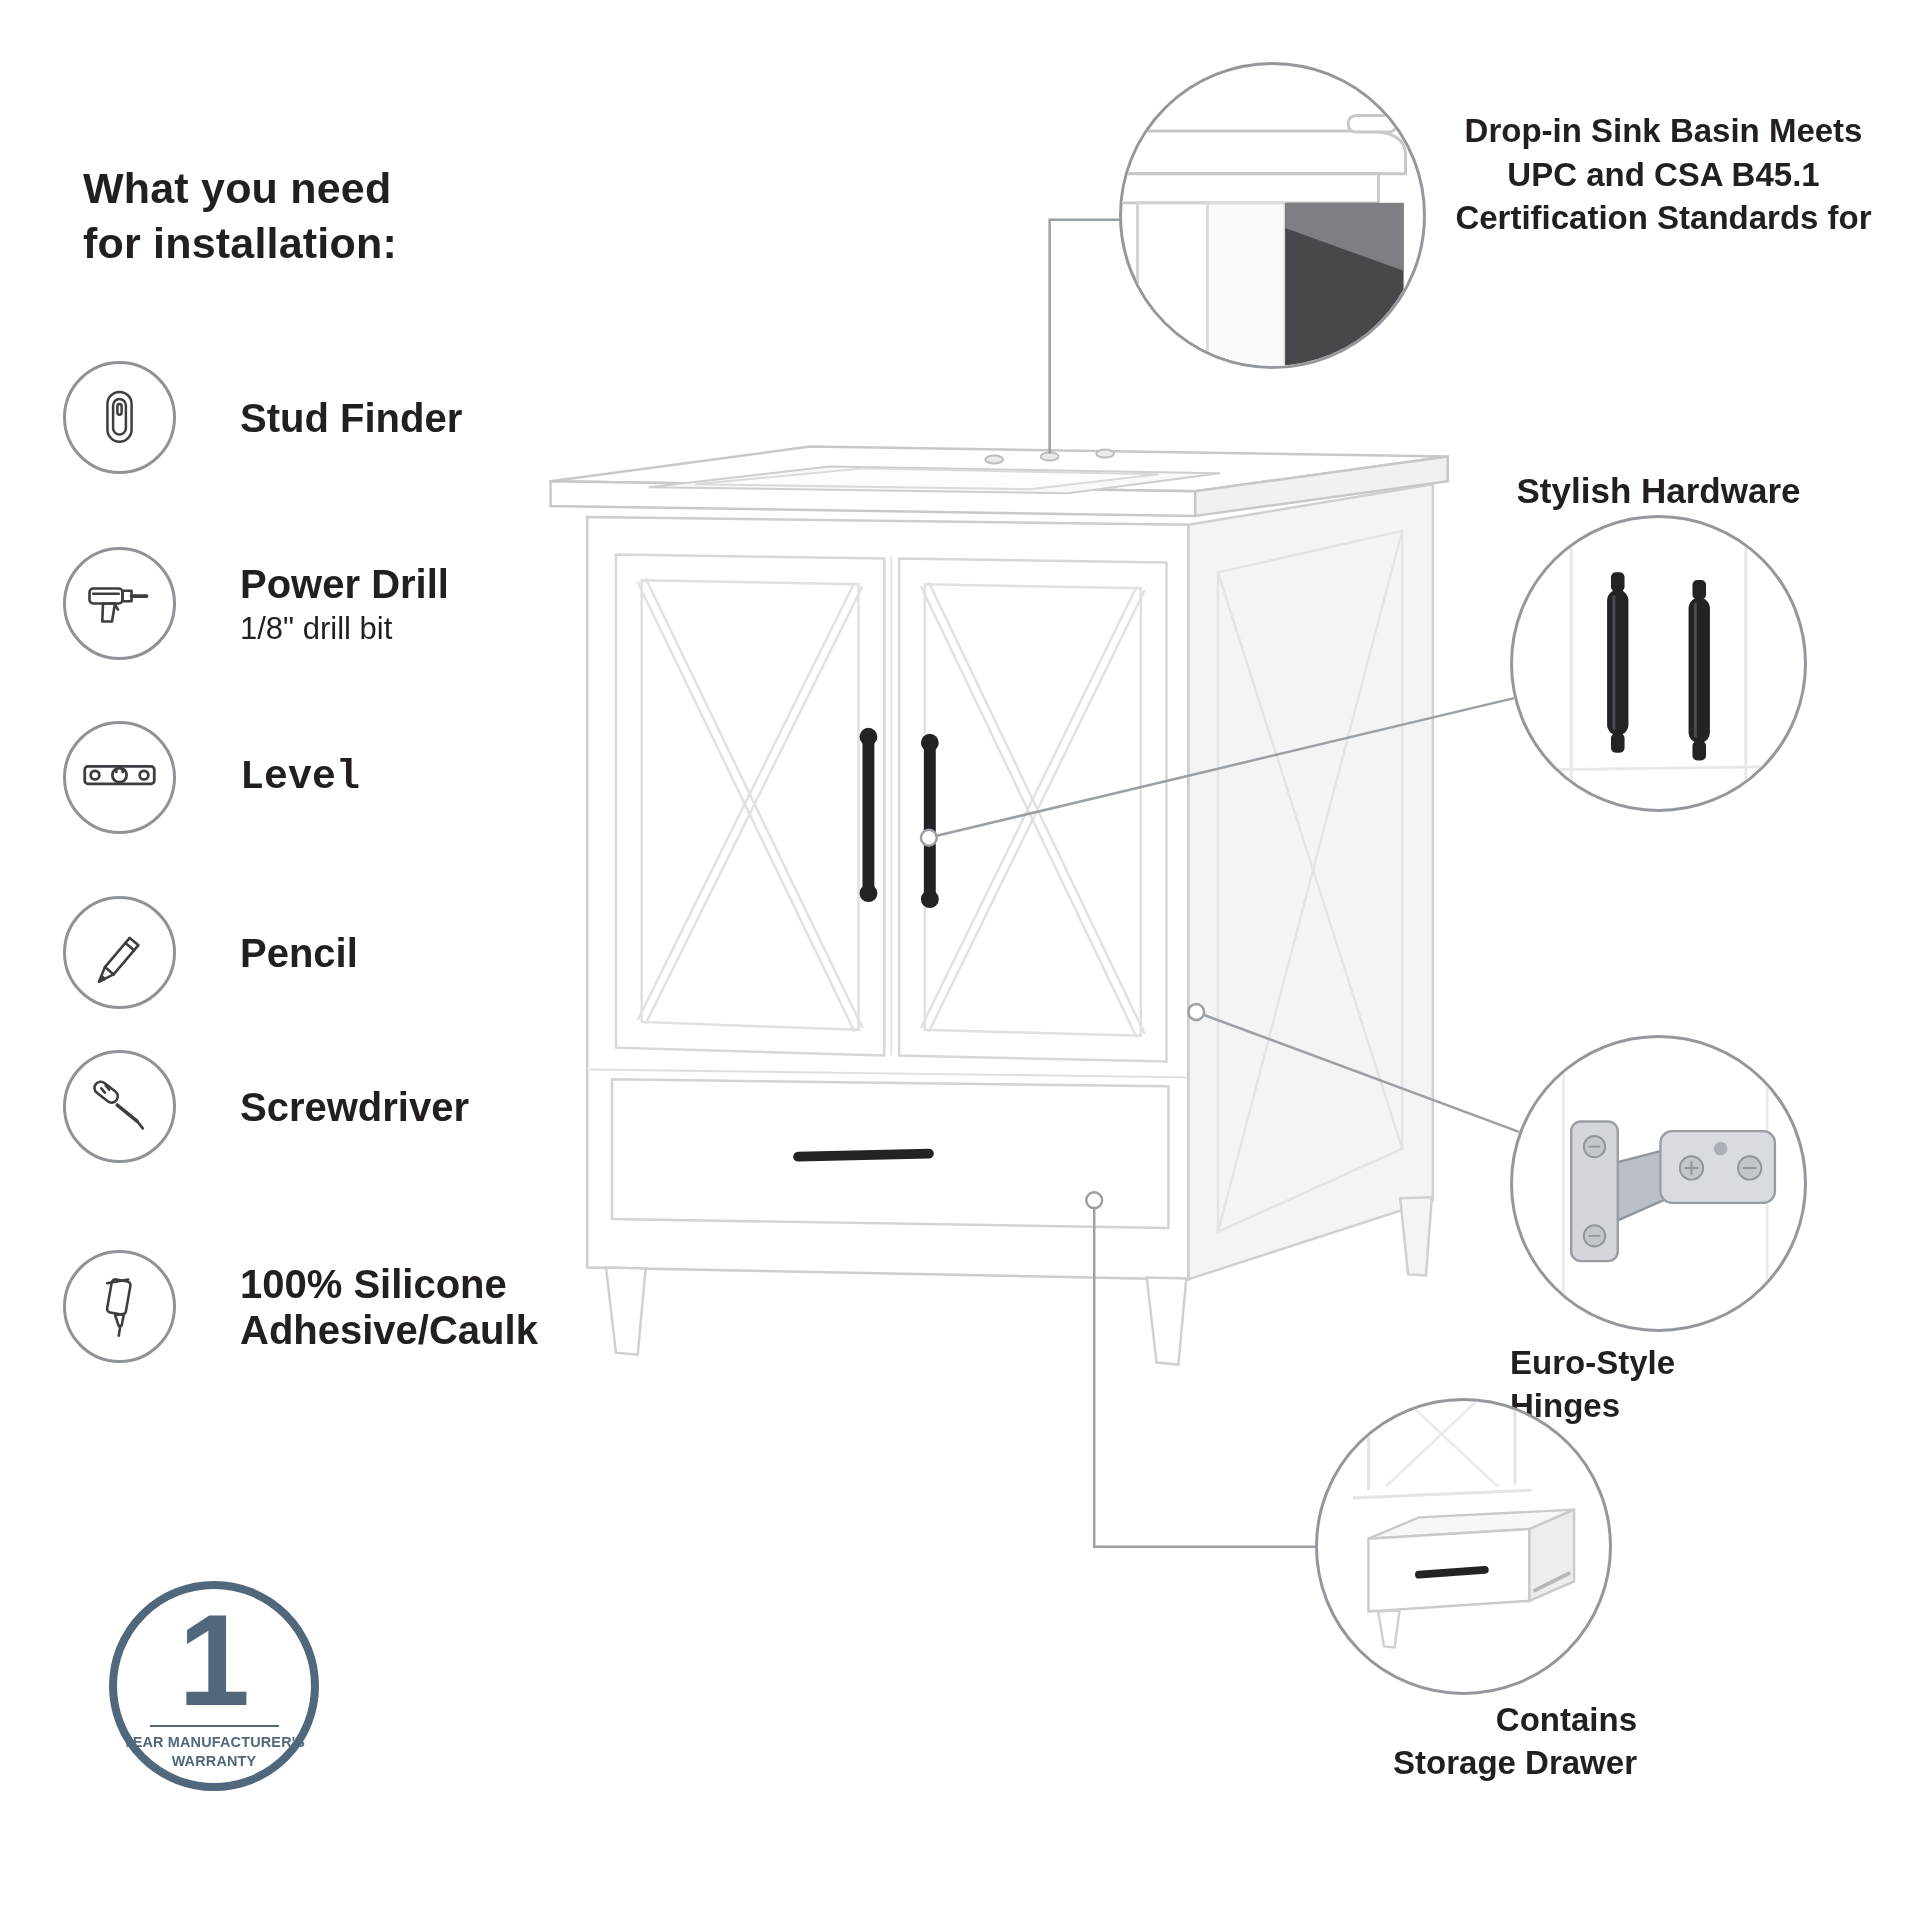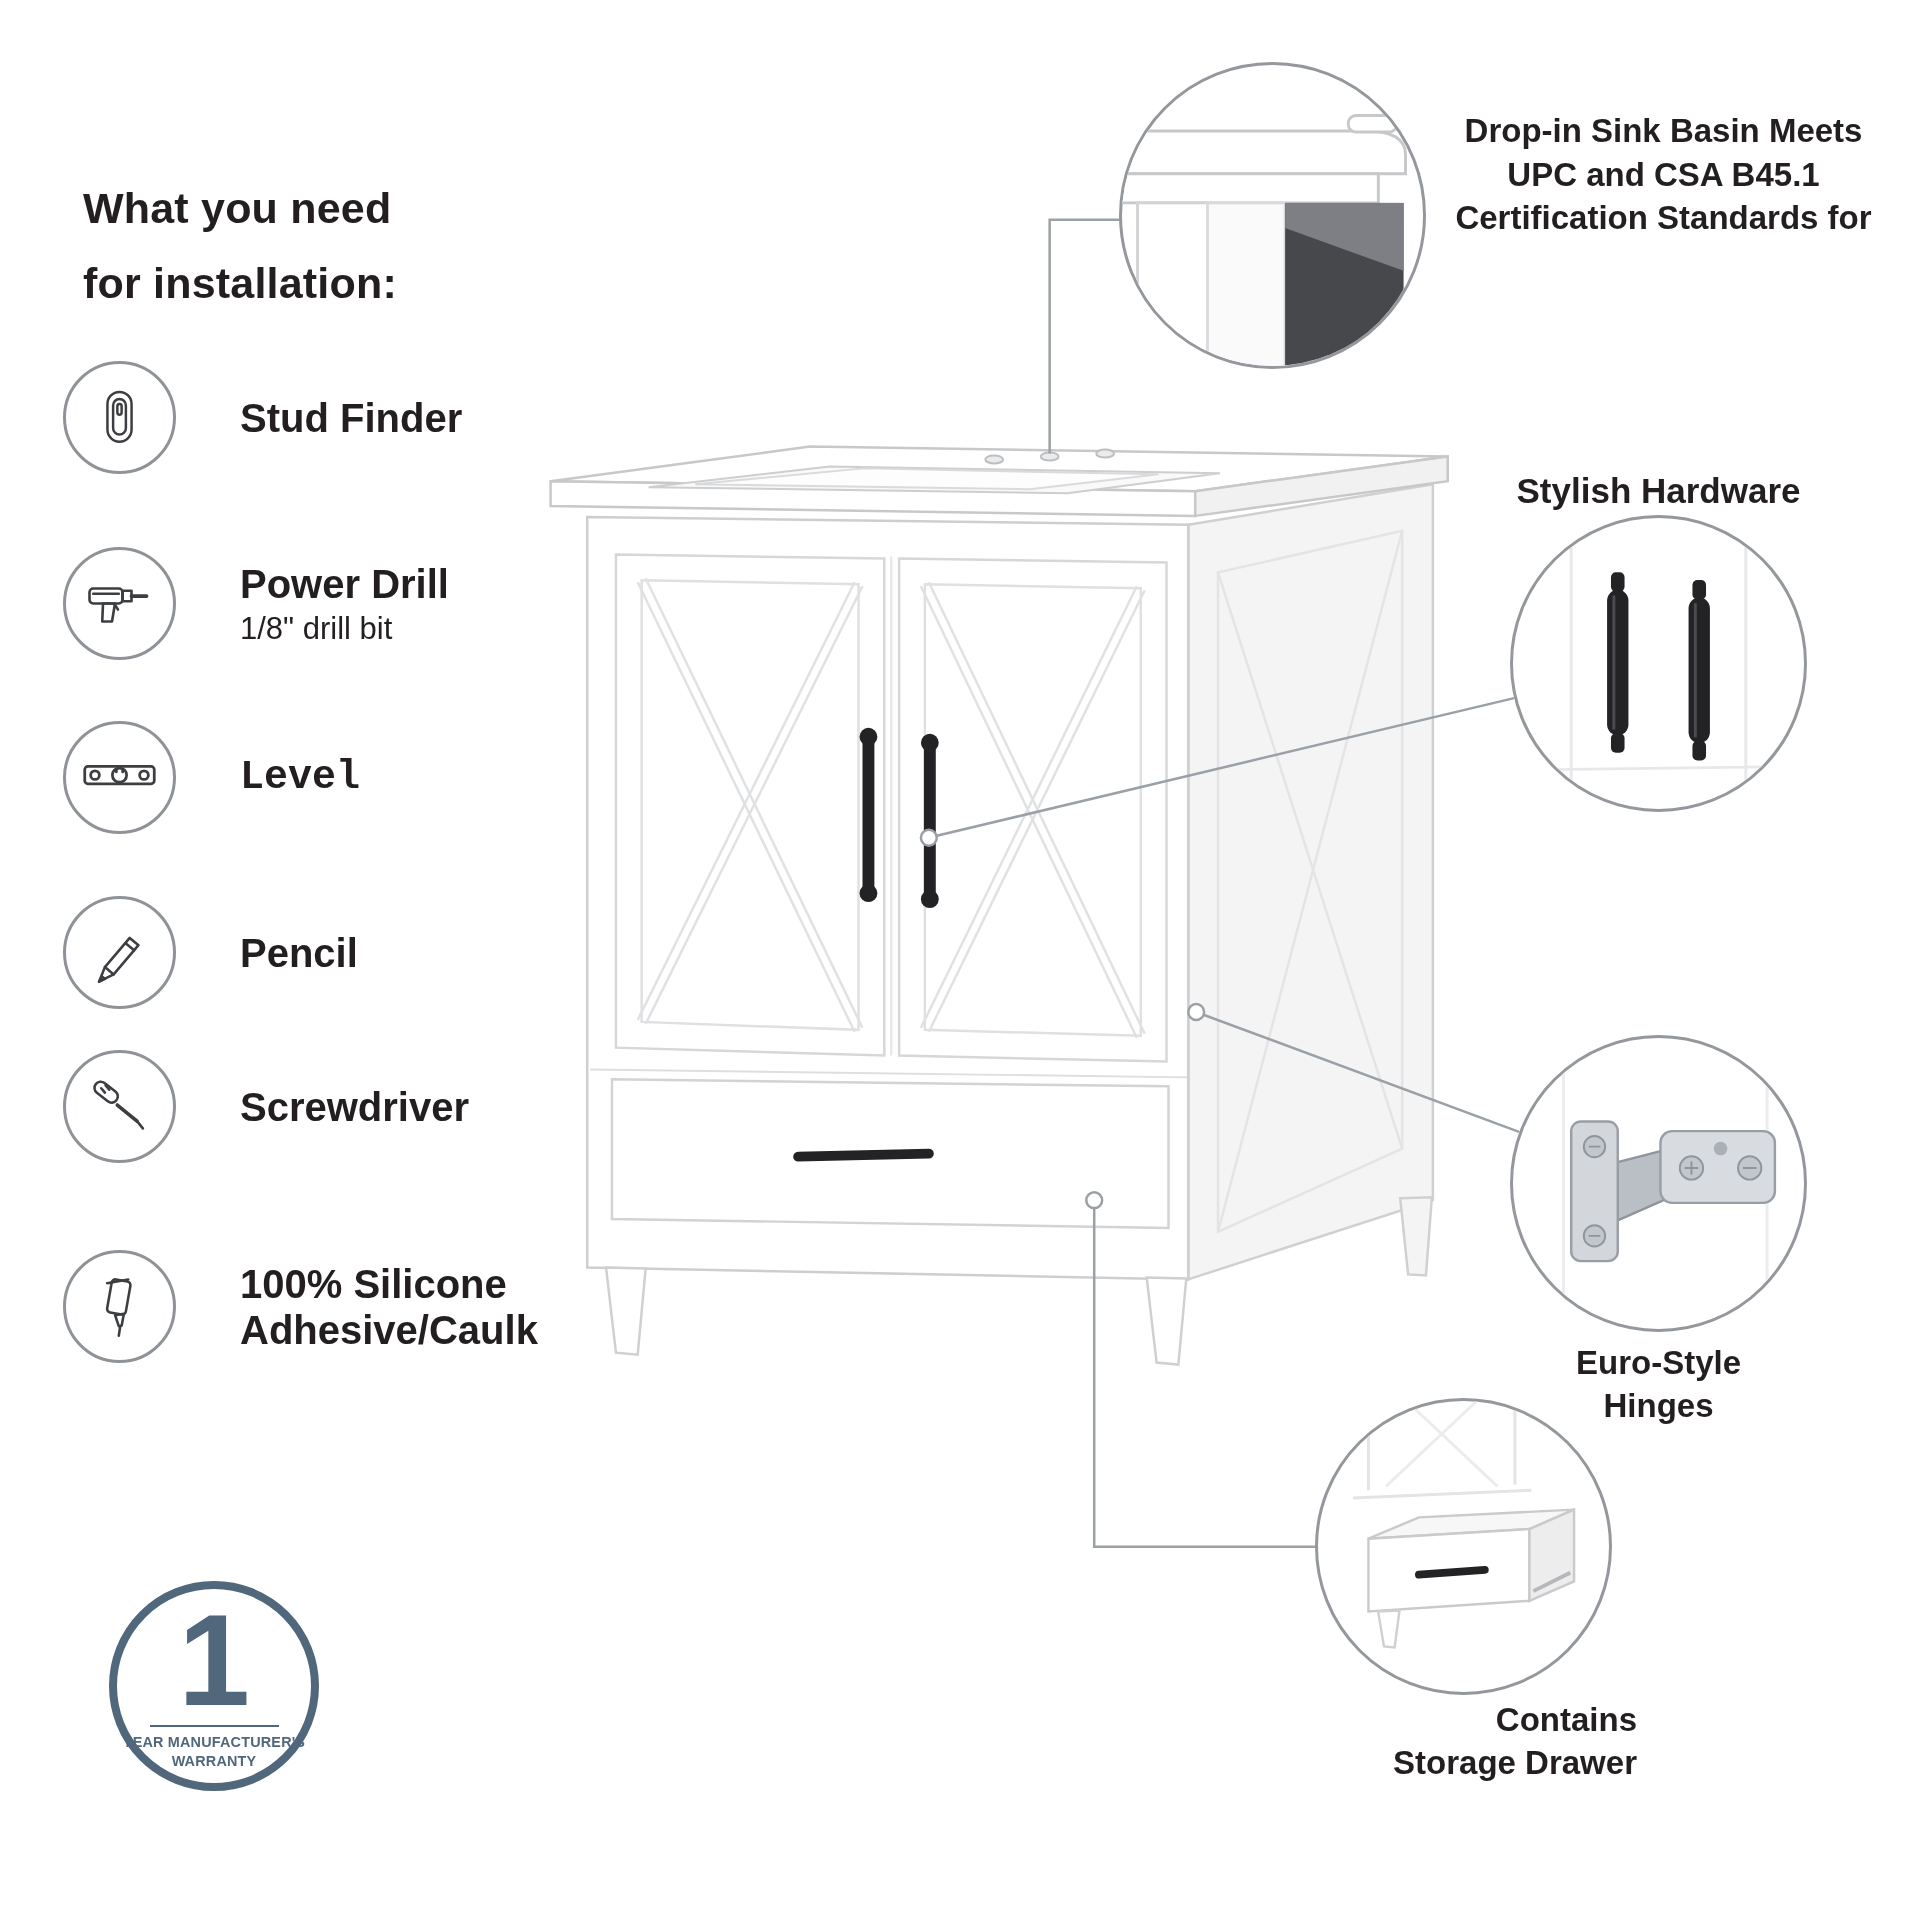--- a/index.html
+++ b/index.html
@@ -3,21 +3,21 @@
 <meta charset="utf-8">
 <style>
   html,body{margin:0;padding:0;background:#ffffff;}
   body{font-family:"Liberation Sans", sans-serif; color:#231f20;}
   .page{position:relative;width:1927px;height:1927px;background:#ffffff;overflow:hidden;}
   .abs{position:absolute;}
   svg{display:block;}
 
   
   .heading{left:83px;top:161px;font-size:43px;font-weight:700;line-height:1.28;letter-spacing:0.2px;}
-  .heading span{display:block;margin-top:20px;}
+  .heading span{display:block;}
   .tool-row{position:absolute;left:63px;display:flex;align-items:center;}
   .tool-circle{width:113px;height:113px;border:3px solid #8f9397;border-radius:50%;
                display:flex;align-items:center;justify-content:center;box-sizing:border-box;background:#fff;flex:0 0 auto;}
   .tool-text{margin-left:64px;}
   .tool-label{font-size:40px;font-weight:700;line-height:1.15;}
   .tool-sublabel{font-size:31px;font-weight:400;margin-top:4px;}
   #row-0{top:361px;} #row-1{top:547px;} #row-2{top:721px;font-family:Liberation Mono, monospace;}
   #row-3{top:896px;} #row-4{top:1050px;} #row-5{top:1250px;}
 
   
@@ -33,21 +33,21 @@
            box-sizing:border-box;overflow:hidden;}
   #c-sink{left:1119px;top:62px;width:307px;height:307px;}
   #c-hw{left:1510px;top:515px;width:297px;height:297px;}
   #c-hinge{left:1510px;top:1035px;width:297px;height:297px;}
   #c-drawer{left:1315px;top:1398px;width:297px;height:297px;}
 
   
   .sink-text{left:1426px;top:109px;width:475px;text-align:center;font-size:33px;font-weight:700;line-height:1.32;}
   .sink-text span{display:block;}
   .hw-label{left:1485px;top:471px;width:347px;text-align:center;font-size:35px;font-weight:700;}
-  .hinge-label{left:1510px;top:1342px;width:297px;text-align:center;font-size:33px;font-weight:700;line-height:1.3;}
+  .hinge-label{left:1510px;top:1342px;width:297px;text-align:left;font-size:33px;font-weight:700;line-height:1.3;}
   .hinge-label span{display:block;}
   .drawer-label{left:1290px;top:1699px;width:347px;text-align:right;font-size:33px;font-weight:700;line-height:1.3;}
   .drawer-label span{display:block;}
 </style>
 </head>
 <body>
 
 <div class="page">
 
   <svg class="abs" style="left:0;top:0;" width="1927" height="1927" viewBox="0 0 1946 1946">

